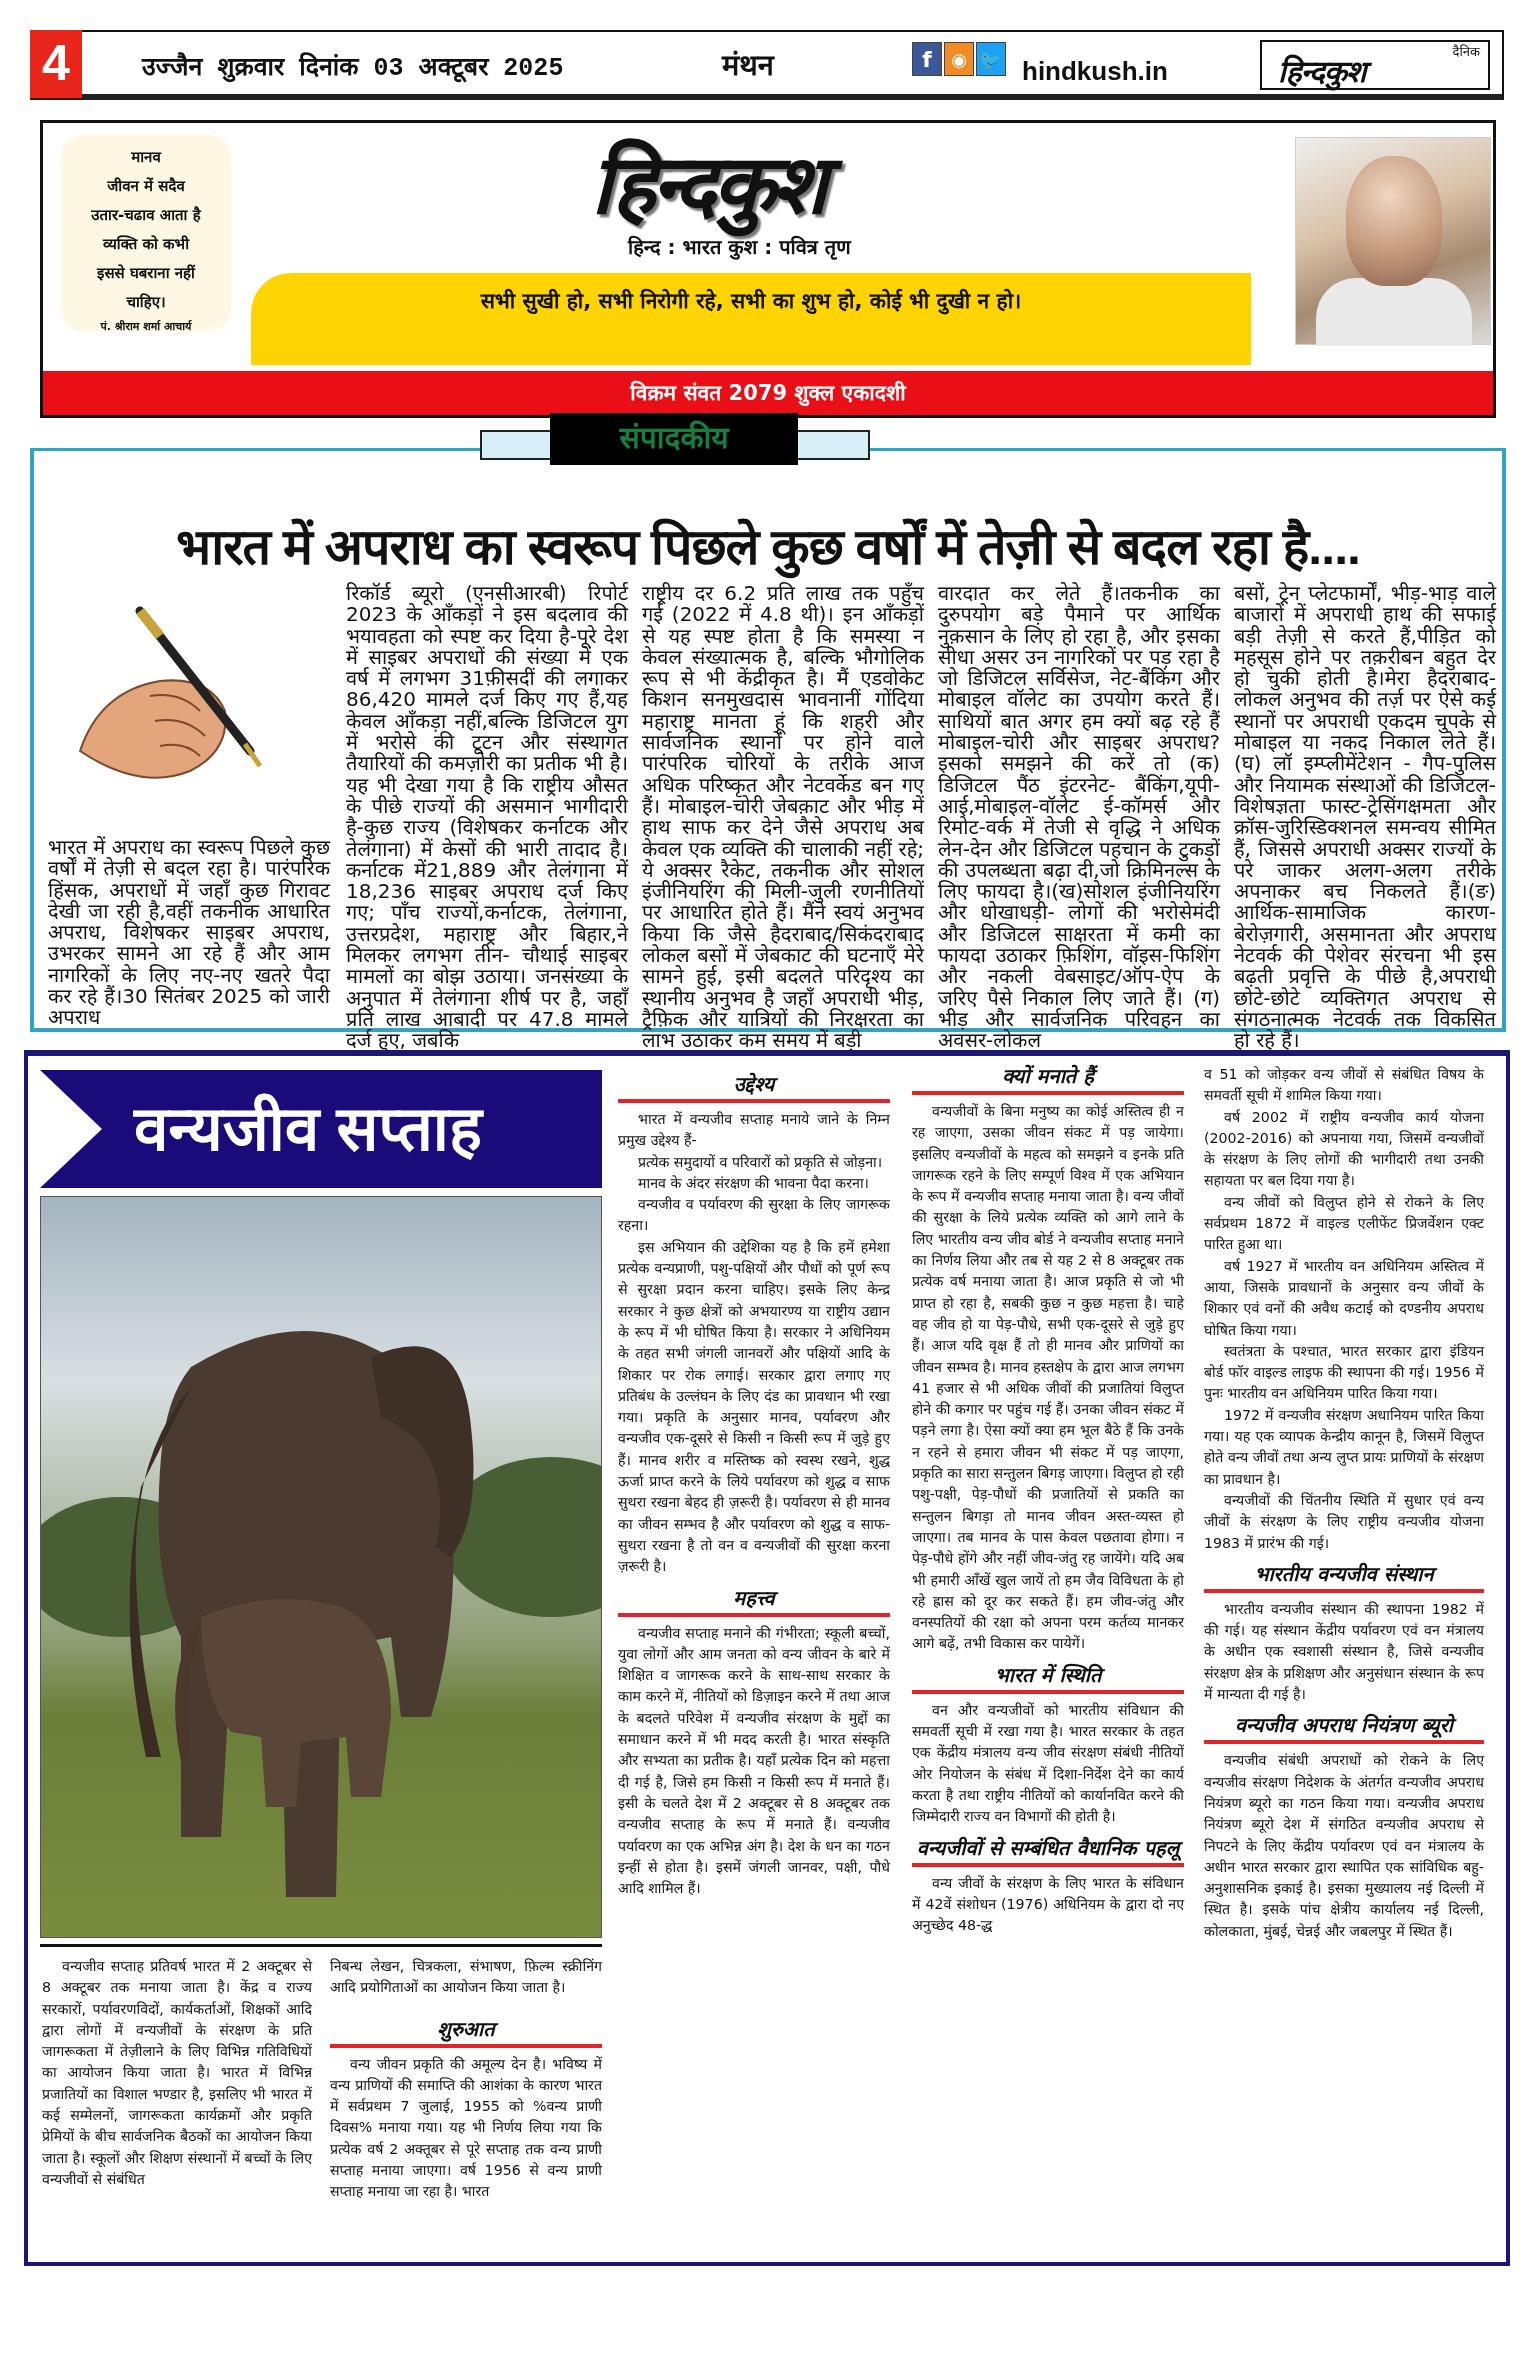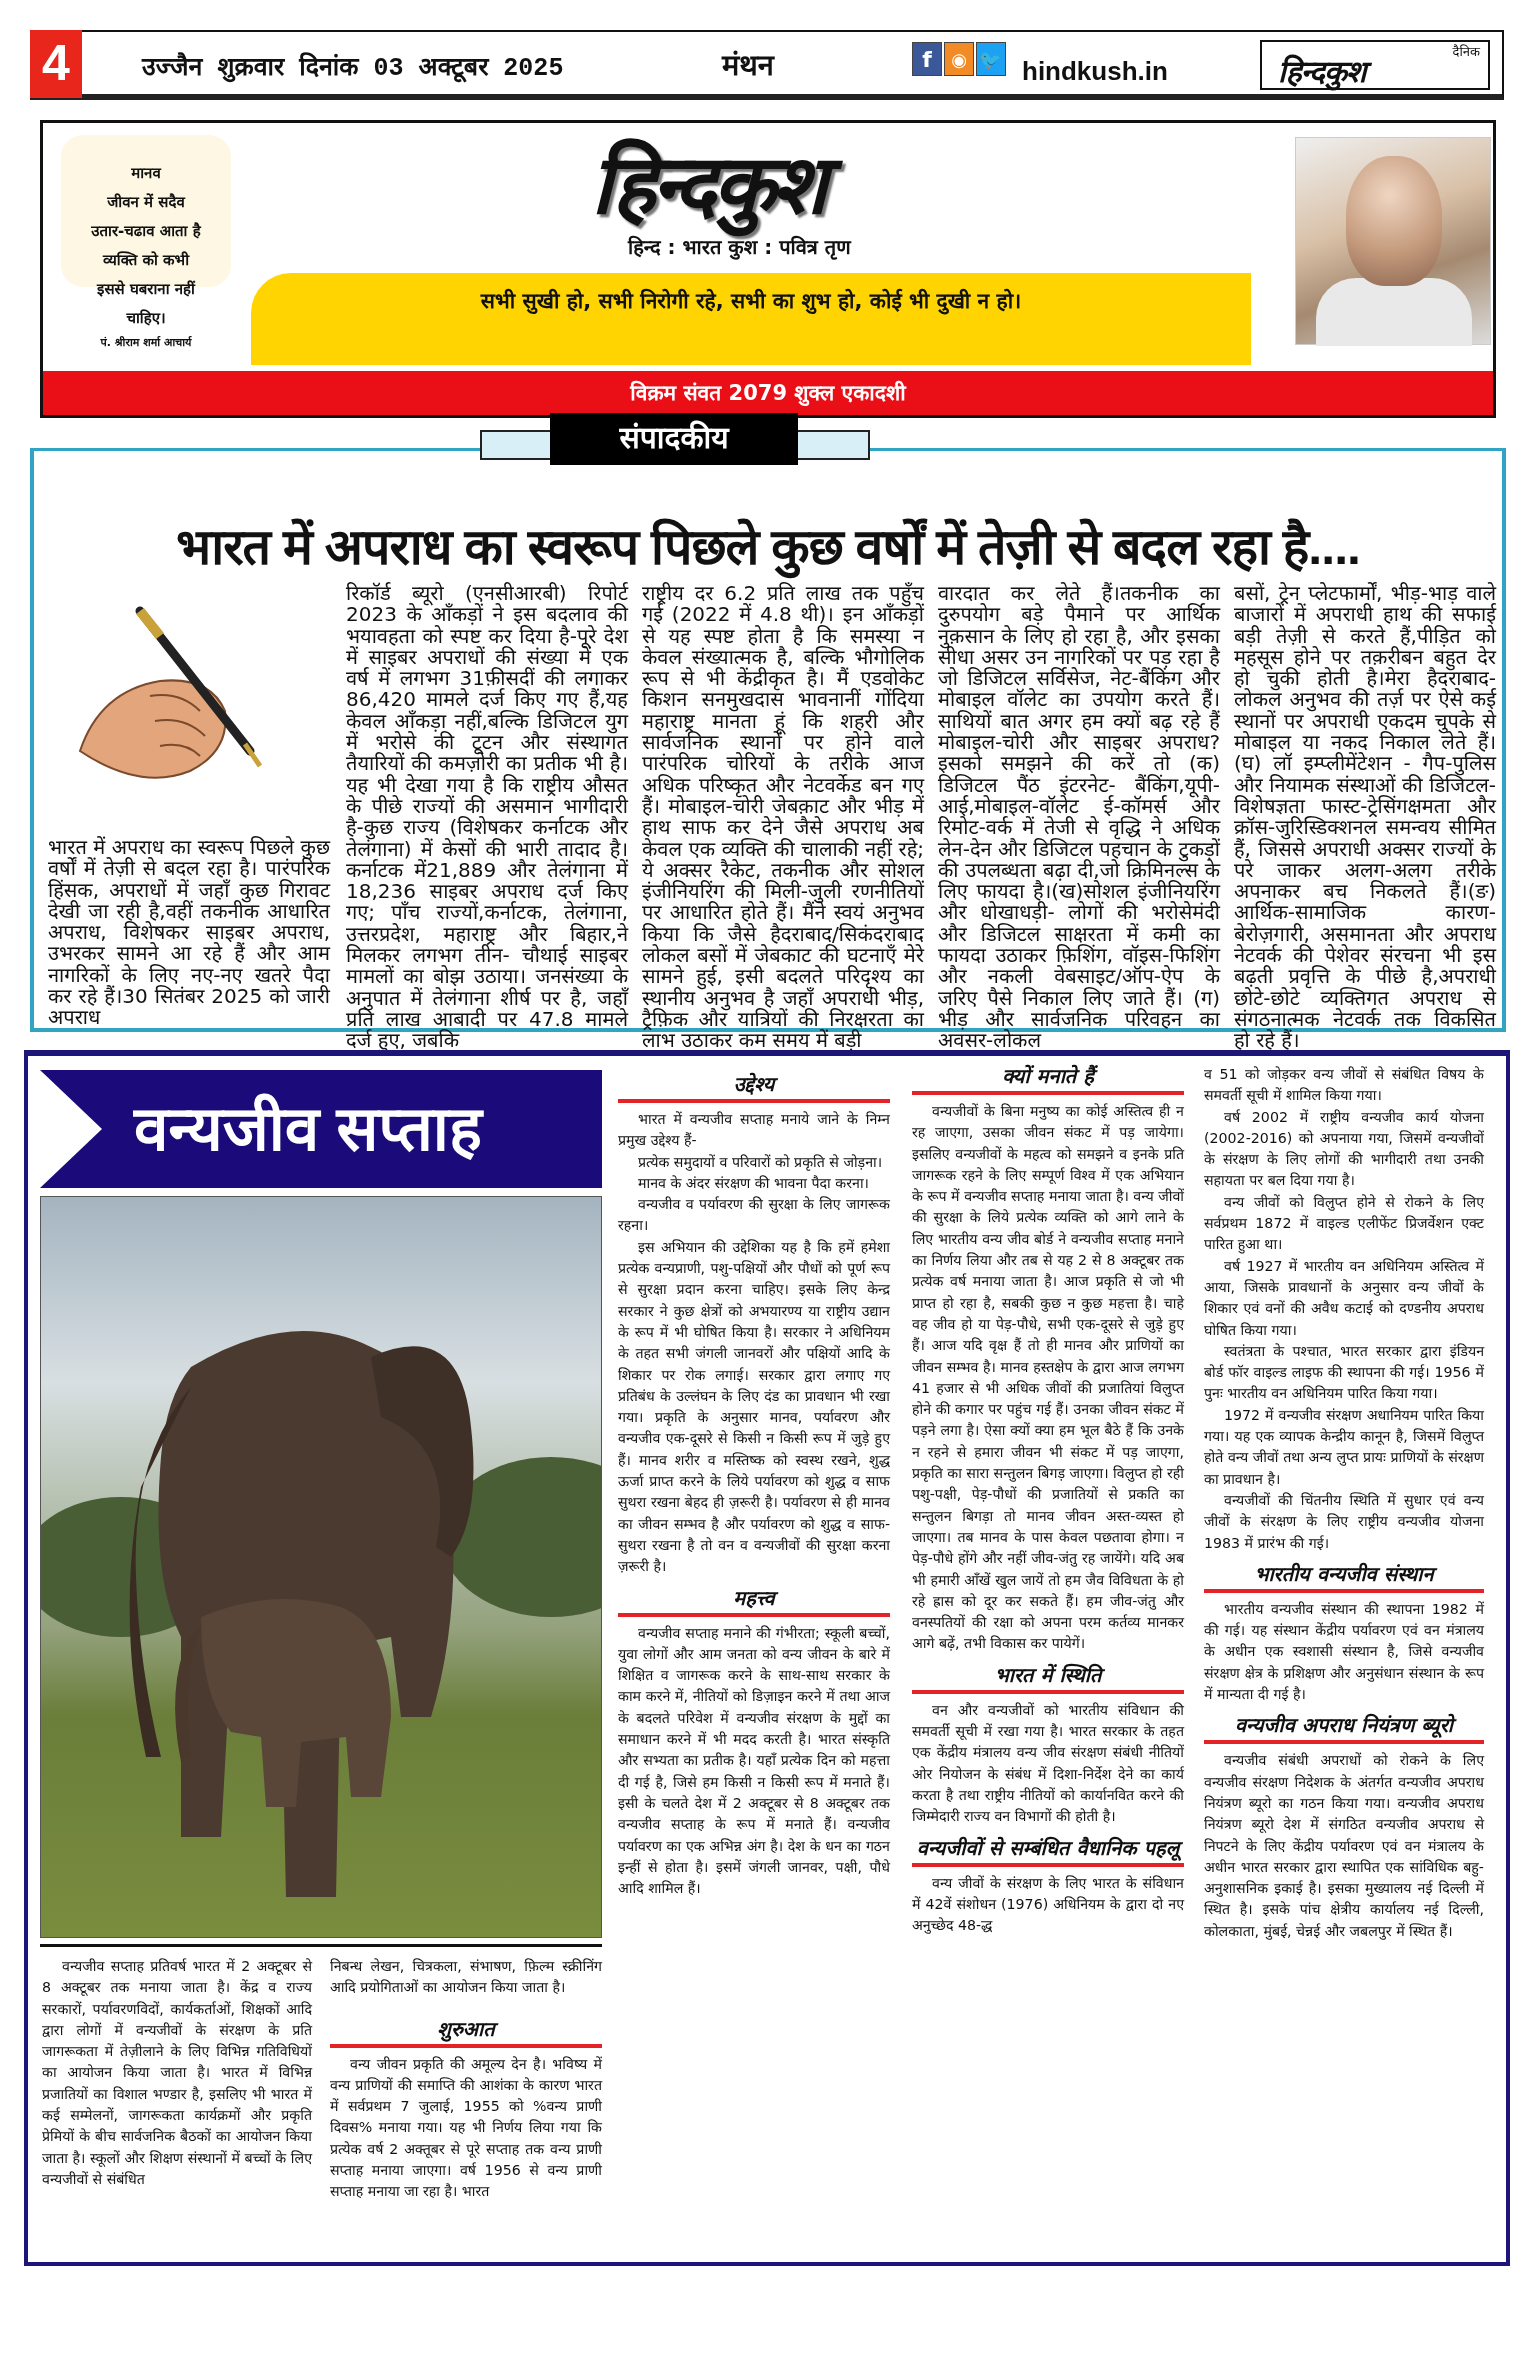--- a/index.html
+++ b/index.html
@@ -16,36 +16,36 @@
   .fb { background: #3b5998; }
   .rss { background: #f28b25; font-size: 18px !important; }
   .tw { background: #1da1f2; font-size: 18px !important; }
   .site { position: absolute; left: 990px; top: 24px; font-size: 26px; font-weight: bold; font-family: "Liberation Sans", sans-serif; }
   .mini-logo { position: absolute; left: 1228px; top: 8px; width: 230px; height: 50px; border: 2px solid #111; padding-left: 34px; }
   .mini-logo .dainik { position: absolute; right: 8px; top: 0px; font-size: 13px; }
   .mini-logo .mlogo { position: absolute; left: 16px; top: 8px; font-size: 30px; font-weight: bold; font-style: italic; font-family: "DejaVu Serif", serif; letter-spacing: -1px; }
 
   
   .masthead { position: absolute; left: 40px; top: 120px; width: 1456px; height: 298px; border: 3px solid #111; background: #fff; }
-  .quote-box { position: absolute; left: 18px; top: 12px; width: 170px; height: 152px; background: #fdf7e3; border-radius: 22px; text-align: center; padding-top: 24px; }
+  .quote-box { position: absolute; left: 18px; top: 12px; width: 170px; height: 196px; background: #fdf7e3; border-radius: 22px; text-align: center; padding-top: 8px; }
   .quote-box p { font-size: 15px; font-weight: bold; line-height: 29px; }
   .quote-box .author { font-size: 11px; line-height: 16px; margin-top: 2px; }
   .logo-big { position: absolute; left: 548px; top: 2px; font-size: 82px; font-weight: 900; font-style: italic; font-family: "DejaVu Serif", serif; letter-spacing: -4px; text-shadow: 3px 3px 2px #777; }
   .tagline { position: absolute; left: 585px; top: 110px; font-size: 20px; font-weight: bold; }
   .shloka { position: absolute; left: 208px; top: 150px; width: 1000px; height: 92px; background: #ffd400; border-radius: 40px 0 0 0; text-align: center; padding-top: 10px; }
   .shloka p { font-size: 21px; font-weight: bold; line-height: 36px; }
   .portrait { position: absolute; left: 1252px; top: 14px; width: 196px; height: 208px; background: linear-gradient(160deg, #efefef 0%, #d9c1a8 40%, #a58a70 65%, #dcdcdc 100%); border: 1px solid #ccc; }
   .portrait .head { position: absolute; left: 50px; top: 18px; width: 96px; height: 130px; border-radius: 46% 46% 40% 40%; background: radial-gradient(circle at 45% 30%, #f0d6c2 0%, #c49a7c 55%, #8a6550 100%); }
   .portrait .shirt { position: absolute; left: 20px; top: 140px; width: 156px; height: 68px; border-radius: 40px 40px 0 0; background: #e9e9e9; }
   .samvat { position: absolute; left: 0; bottom: 0; width: 100%; height: 44px; background: #ea0f17; color: #fff; text-align: center; font-size: 21px; font-weight: bold; line-height: 44px; }
 
   
   .editorial { position: absolute; left: 30px; top: 448px; width: 1476px; height: 584px; border: 4px solid #30a4c0; border-top: 3px solid #30a4c0; }
   .ed-tab-bar { position: absolute; left: 446px; top: -21px; width: 390px; height: 30px; background: #d9eff7; border: 2px solid #222; }
-  .ed-tab { position: absolute; left: 516px; top: -38px; width: 248px; height: 52px; background: #000; color: #ffffff; text-align: center; font-size: 30px; font-weight: bold; line-height: 50px; }
+  .ed-tab { position: absolute; left: 516px; top: -38px; width: 248px; height: 52px; background: #000; color: #15803d; text-align: center; font-size: 30px; font-weight: bold; line-height: 50px; }
   .ed-headline { position: absolute; left: 0; top: 60px; width: 100%; text-align: center; font-size: 50px; font-weight: 900; font-family: "Liberation Sans", sans-serif; letter-spacing: -1px; }
   .ed-body { position: absolute; left: 8px; top: 132px; width: 1456px; height: 440px; }
   .col { position: absolute; font-size: 20px; line-height: 21.3px; text-align: justify; }
   .pen-illus { position: absolute; left: 18px; top: 18px; width: 210px; height: 200px; }
 
   
   .wild { position: absolute; left: 24px; top: 1050px; width: 1486px; height: 1216px; border: 4px solid #1d1578; border-top: 6px solid #1d1578; }
   .wild-banner { position: absolute; left: 12px; top: 14px; width: 562px; height: 118px; background: #1b0b7a; }
   .wild-banner .arrow { position: absolute; left: 0; top: 0; width: 0; height: 0; border-top: 59px solid transparent; border-bottom: 59px solid transparent; border-left: 62px solid #fff; }
   .wild-banner .title { position: absolute; left: 94px; top: 14px; font-size: 62px; font-weight: 900; color: #fff; font-family: "Liberation Sans", sans-serif; }

